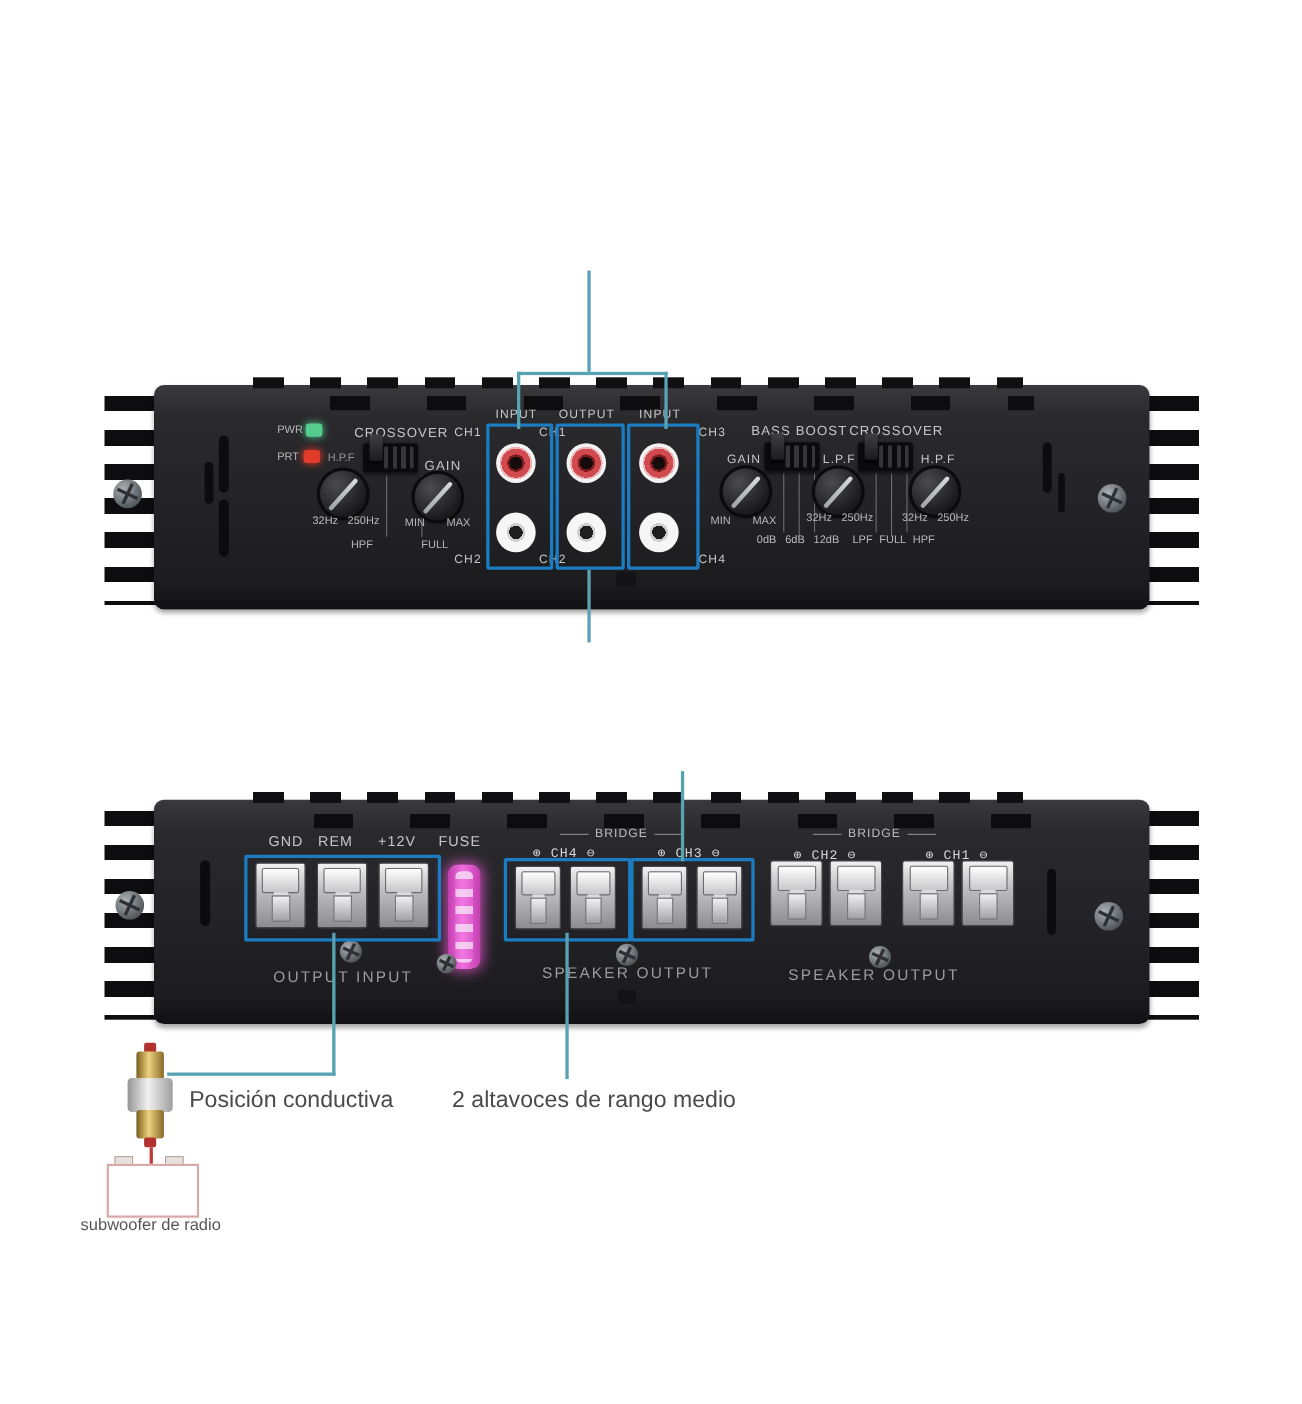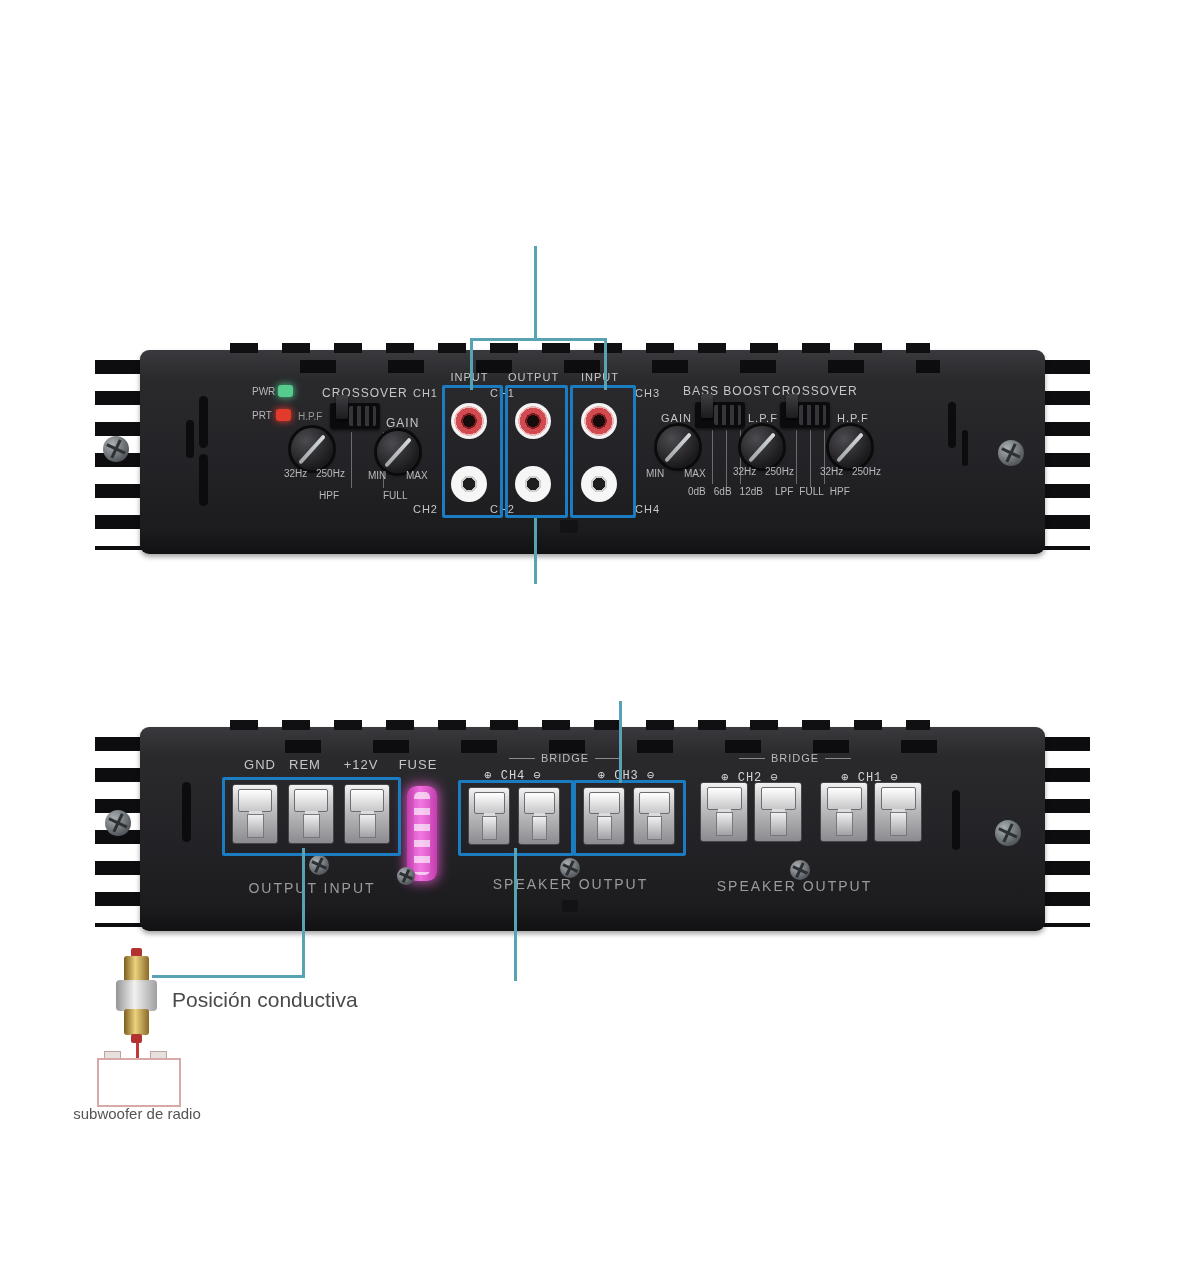--- a/index.html
+++ b/index.html
@@ -237,20 +237,21 @@
     <div class="sout" style="left:597px;top:153px;width:205px;">SPEAKER OUTPUT</div>
 
     <div class="badge" style="left:467px;top:175px;width:16px;height:12px;"></div>
   </div>
 
   <div class="line" style="left:302px;top:848px;width:3px;height:130px;"></div>
   <div class="line" style="left:152px;top:975px;width:153px;height:3px;"></div>
   <div class="callout" style="left:172px;top:988px;">Posición conductiva</div>
 
   <div class="line" style="left:514px;top:848px;width:3px;height:133px;"></div>
+  <div class="callout ctr" style="left:390px;top:988px;width:300px;">2 altavoces de rango medio</div>
 
   <div>
     <div class="redcap" style="left:131px;top:948px;width:11px;height:9px;"></div>
     <div class="gold" style="left:124px;top:956px;width:25px;height:26px;"></div>
     <div class="silverp" style="left:116px;top:980px;width:41px;height:31px;"></div>
     <div class="gold" style="left:124px;top:1009px;width:25px;height:26px;"></div>
     <div class="redcap" style="left:131px;top:1034px;width:11px;height:9px;"></div>
   </div>
 
   <div class="wire-red" style="left:136px;top:1043px;width:3px;height:16px;"></div>

